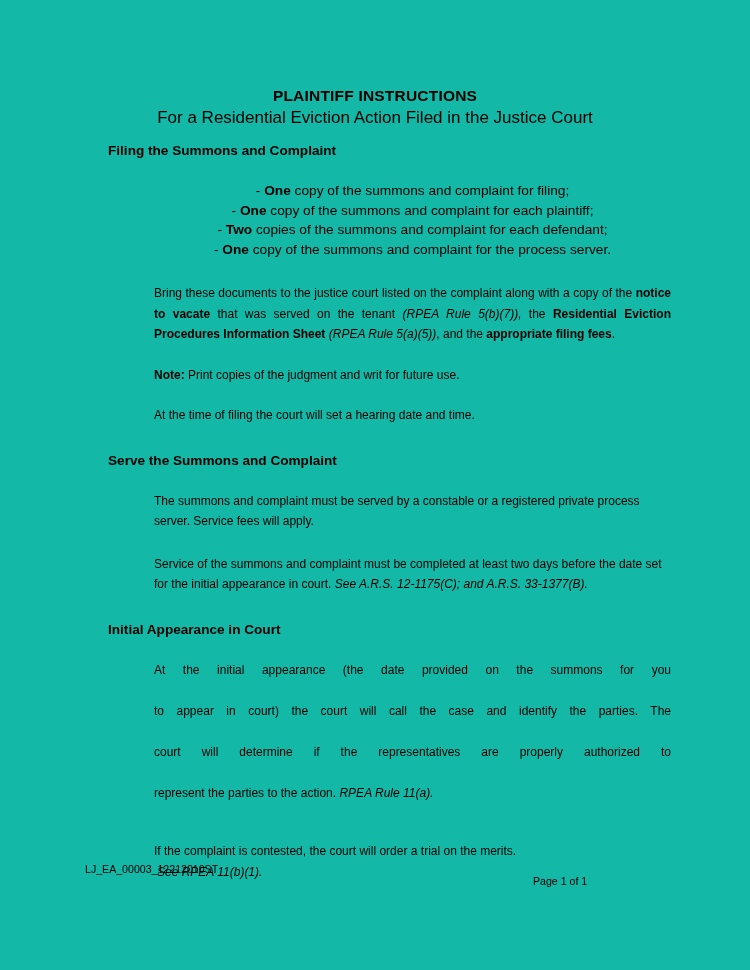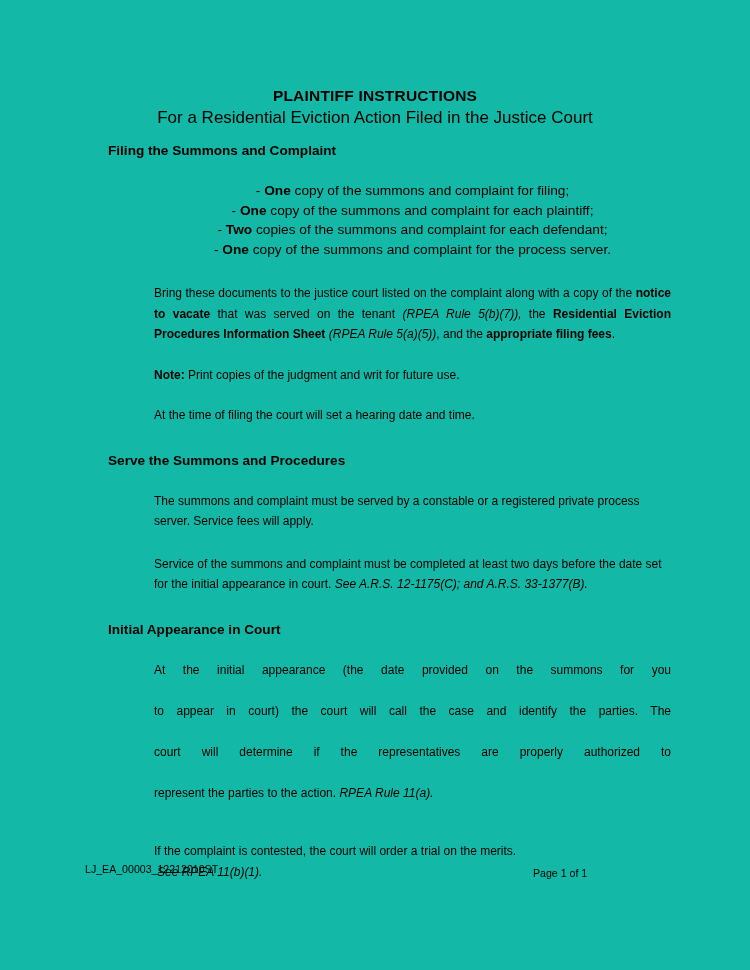--- a/index.html
+++ b/index.html
@@ -112,21 +112,21 @@
   .footer .left {
     position: absolute;
     left: 0;
     top: 0;
     white-space: nowrap;
     text-align: right;
   }
   .footer .right {
     position: absolute;
     left: 448px;
-    top: 4px;
+    top: 12px;
     white-space: nowrap;
   }
 
   
   .stretch {
     display: block;
     text-align: justify;
   }
   .stretch::after {
     content: "";
@@ -183,21 +183,21 @@
 
       <p class="para"><b>Note:</b><span> Print copies of the judgment and writ for future use.</span></p>
 
       <div class="sp-20"></div>
 
       <p class="para">At the time of filing the court will set a hearing date and time.</p>
     </div>
 
     <div class="sp-26"></div>
 
-    <h2 class="section-heading">Serve the Summons and Procedures</h2>
+    <h2 class="section-heading">Serve the Summons and Complaint</h2>
 
     <div class="sp-22"></div>
 
     <div class="block">
       <p class="para">The summons and complaint must be served by a constable or a registered private process server. Service fees will apply.</p>
 
       <div class="sp-22"></div>
 
       <p class="para"><span>Service of the summons and complaint must be completed at least two days before the date set for the initial appearance in court. </span><i>See A.R.S.  12-1175(C); and A.R.S. 33-1377(B).</i></p>
     </div>

